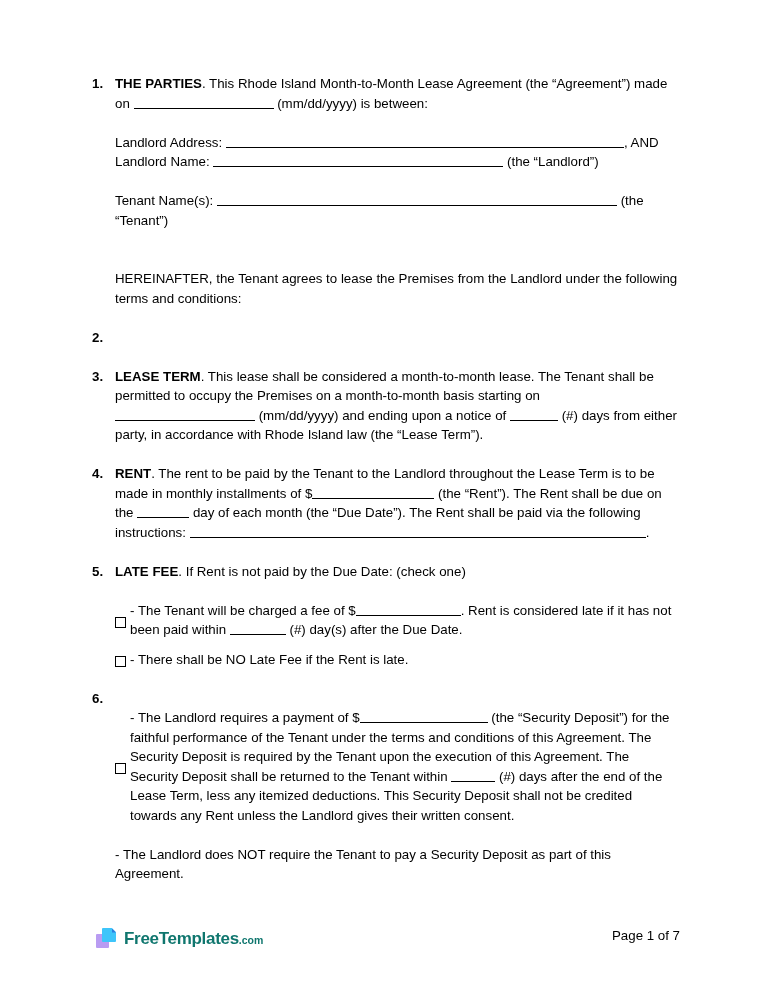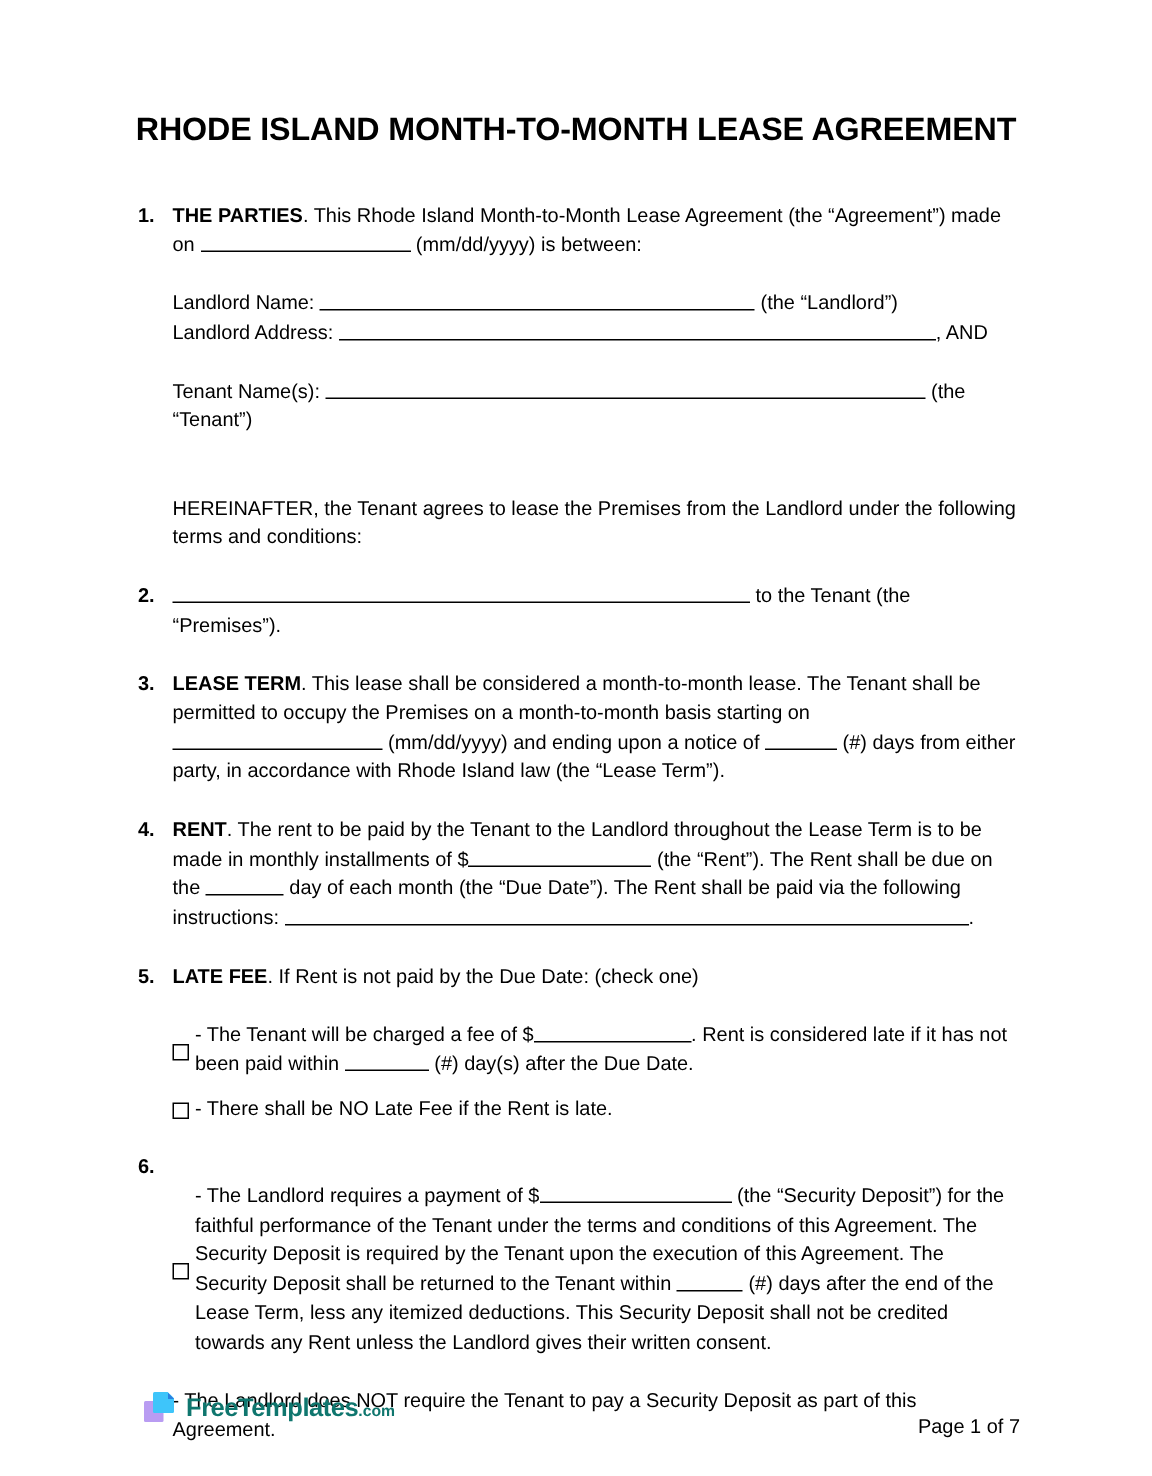--- a/index.html
+++ b/index.html
@@ -170,56 +170,54 @@
     line-height: 1;
   }
   .logo-text .dotcom {
     font-size: 10.5px;
     font-weight: bold;
     letter-spacing: 0px;
   }
   .page-num {
     position: absolute;
     right: 0px;
-    top: 18px;
+    top: 3px;
     font-size: 13.3px;
     color: #000;
     text-align: right;
   }
 </style>
 </head>
 <body>
 
 <div class="page">
 
   <div class="content">
 
-    <h1 class="doc-title">RHODE ISLAND MONTH-TO-MONTH LEASE AGREEMENT</h1>
 
     <div class="clause">
       <div class="clause-num">1.</div>
       <div class="clause-body">
         <p><b class="hdr">THE PARTIES</b><span>. This Rhode Island Month-to-Month Lease Agreement (the “Agreement”) made on </span><span class="blank bl-date"></span><span> (mm/dd/yyyy) is between:</span></p>
         <div class="gap"></div>
+        <p><span>Landlord Address: </span><span class="blank bl-addr"></span><span>, AND</span></p>
         <p><span>Landlord Name: </span><span class="blank bl-name"></span><span> (the “Landlord”)</span></p>
-        <p><span>Landlord Address: </span><span class="blank bl-addr"></span><span>, AND</span></p>
         <div class="gap"></div>
         <p><span>Tenant Name(s): </span><span class="blank bl-tenant"></span><span> (the “Tenant”)</span></p>
         <div class="gap"></div>
         <div class="gap"></div>
         <p>HEREINAFTER, the Tenant agrees to lease the Premises from the Landlord under the following terms and conditions:</p>
       </div>
     </div>
 
     <div class="gap"></div>
 
     <div class="clause">
       <div class="clause-num">2.</div>
       <div class="clause-body">
-        <p><span class="blank bl-prop"></span><span> to the Tenant (the “Premises”).</span></p>
       </div>
     </div>
 
     <div class="gap"></div>
 
     <div class="clause">
       <div class="clause-num">3.</div>
       <div class="clause-body">
         <p><b class="hdr">LEASE TERM</b><span>. This lease shall be considered a month-to-month lease. The Tenant shall be permitted to occupy the Premises on a month-to-month basis starting on </span><span class="blank bl-start"></span><span> (mm/dd/yyyy) and ending upon a notice of </span><span class="blank bl-days"></span><span> (#) days from either party, in accordance with Rhode Island law (the “Lease Term”).</span></p>
       </div>

